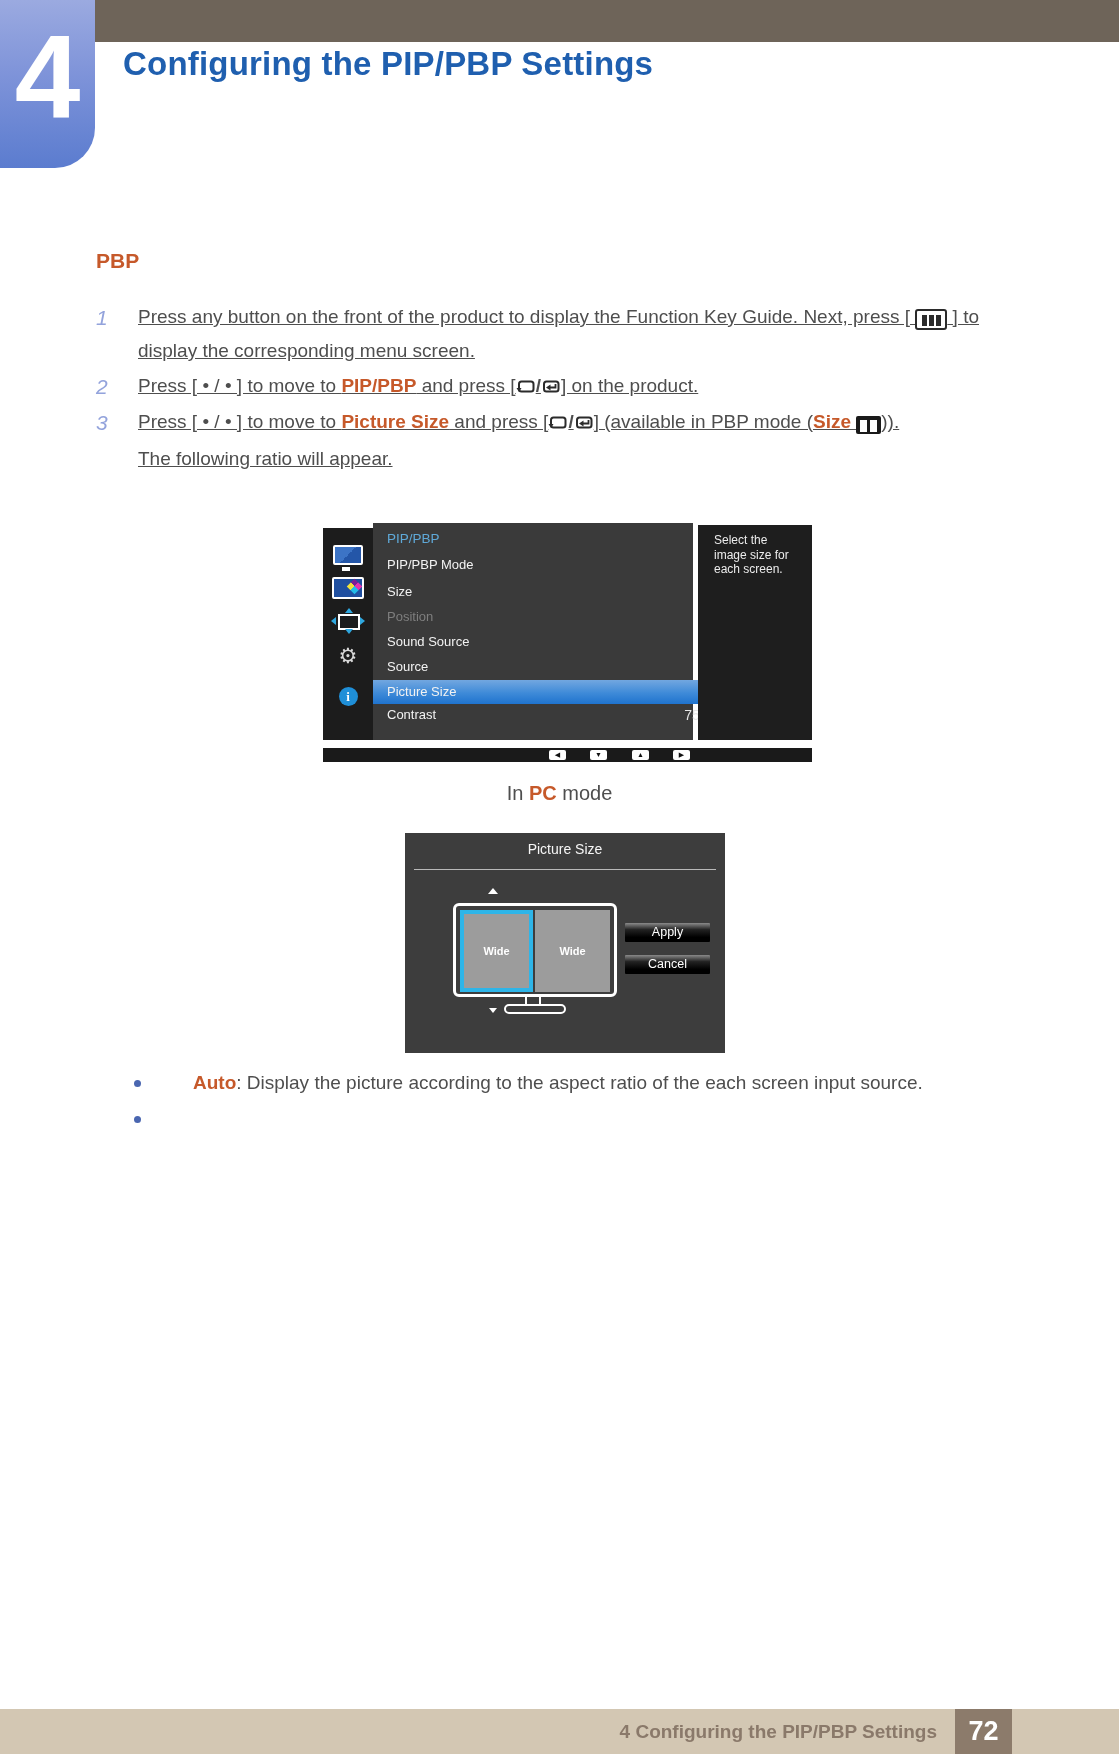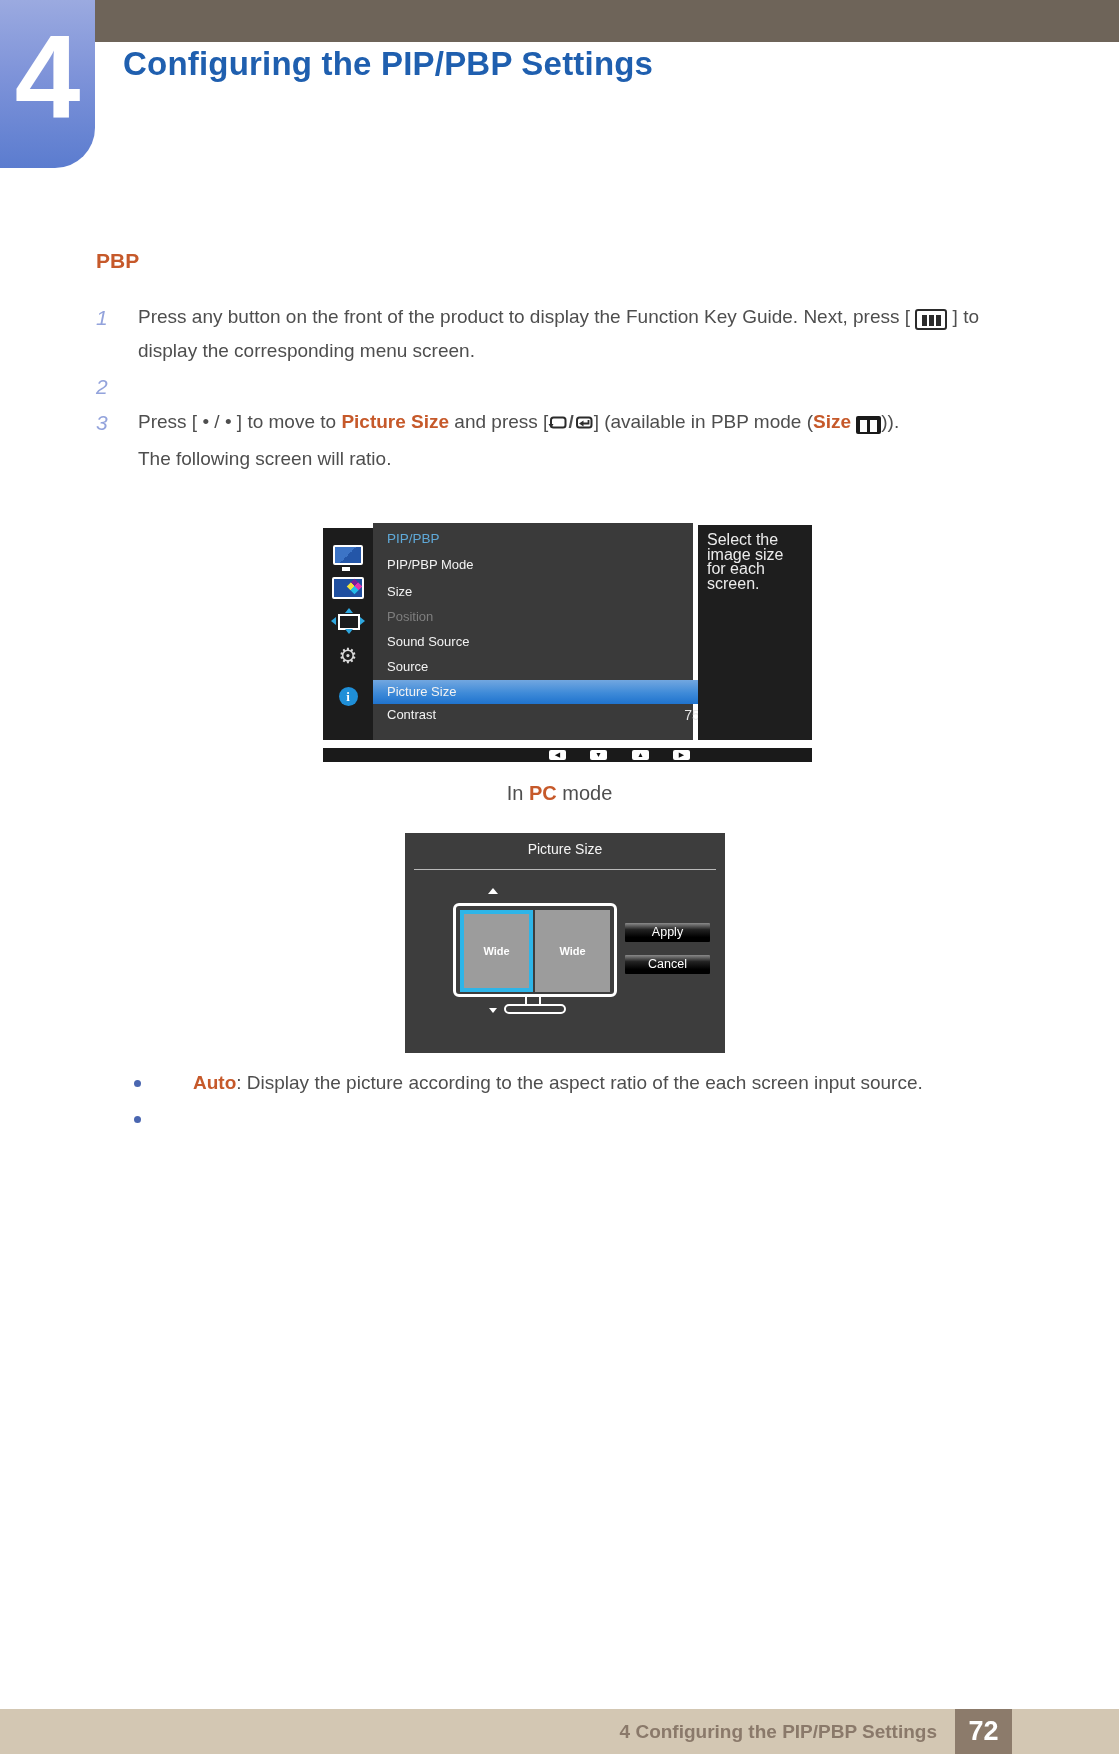--- a/index.html
+++ b/index.html
@@ -11,40 +11,40 @@
   .chapter{position:absolute;left:0;top:0;width:95px;height:168px;
            background:linear-gradient(180deg,#9BAAE0 0%,#7E93D9 45%,#5B7CCF 100%);
            border-bottom-right-radius:40px;z-index:2;
            display:flex;align-items:center;justify-content:center;}
   .chapter-num{color:#fff;font-size:118px;font-weight:bold;line-height:1;margin-top:-14px;}
   .doc-title{position:absolute;left:123px;top:45px;font-size:33px;font-weight:bold;color:#1F5FAF;letter-spacing:0.2px;}
 
   
   .sec-heading{position:absolute;left:96px;top:249px;font-size:21px;font-weight:bold;color:#C6592A;}
   .step-num{position:absolute;left:96px;width:30px;font-size:21px;font-style:italic;color:#93A3DC;}
-  .step-line{position:absolute;left:138px;font-size:19px;color:#4e4e4e;white-space:nowrap;}
+  .step-line{position:absolute;left:138px;font-size:19px;color:#4e4e4e;white-space:nowrap;text-decoration:underline;}
   .accent{color:#C6592A;font-weight:bold;}
   .caption{position:absolute;left:0;top:782px;width:1119px;text-align:center;font-size:20px;color:#4e4e4e;}
   .caption .accent{font-weight:bold;}
 
   
   .fnkey-icon{display:inline-block;width:28px;height:17px;border:2px solid #2b2b2b;border-radius:3px;
               vertical-align:-3px;background:#fff;text-align:center;line-height:17px;}
   .fnkey-icon i{display:inline-block;width:5px;height:11px;background:#2b2b2b;margin:0 1px;vertical-align:middle;}
   .inline-svg{vertical-align:-3px;}
   .sizekey-icon{display:inline-block;width:25px;height:18px;background:#1a1a1a;border-radius:2px;
                 vertical-align:-3px;text-align:center;line-height:18px;}
   .sizekey-icon i{display:inline-block;width:7px;height:12px;background:#fff;margin:0 1.5px;vertical-align:middle;}
 
   
   .osd{position:absolute;left:323px;top:523px;width:489px;height:240px;}
   .osd-side{position:absolute;left:0;top:5px;width:50px;height:212px;background:#1C1C1C;}
   .osd-main{position:absolute;left:50px;top:0;width:320px;height:217px;background:#3A3A3A;}
   .osd-help{position:absolute;left:375px;top:2px;width:114px;height:215px;background:#1E1E1E;}
-  .osd-help-text{padding:8px 9px;font-size:16px;line-height:14.5px;color:#ECECEC;}
+  .osd-help-text{padding:8px 16px;font-size:12px;line-height:14.5px;color:#ECECEC;}
   .osd-title{position:absolute;left:14px;top:8px;font-size:13.5px;color:#5FA9D8;}
   .osd-row{position:absolute;left:0;width:320px;height:22px;line-height:22px;padding-left:48px;}
   .osd-label{position:absolute;left:14px;font-size:13px;color:#F2F2F2;}
   .osd-label.disabled{color:#7E7E7E;}
   .osd-value{position:absolute;right:14px;font-size:14px;color:#e5e5e5;}
   .osd-row.hl{height:24px;line-height:24px;background:linear-gradient(180deg,#72A7E0 0%,#3E8AD8 55%,#1F73CE 100%);}
   .arrow-r{position:absolute;right:14px;top:50%;margin-top:-4px;width:0;height:0;
            border-left:6px solid #E8E8E8;border-top:4px solid transparent;border-bottom:4px solid transparent;}
   .valicon{position:absolute;right:12px;top:50%;margin-top:-8px;height:12px;border:2px solid #fff;border-radius:1px;
            background:#3A3A3A;display:flex;align-items:center;padding:0 1.5px;gap:2px;}
@@ -118,33 +118,43 @@
 
   <div class="sec-heading">PBP</div>
 
   <div class="step-num" style="top:306px;">1</div>
   <div class="step-line" style="top:306px;">
     <span>Press any button on the front of the product to display the Function Key Guide. Next, press [ </span><span class="fnkey-icon"><i></i><i></i><i></i></span><span> ] to</span>
   </div>
   <div class="step-line" style="top:340px;">display the corresponding menu screen.</div>
 
   <div class="step-num" style="top:375px;">2</div>
+  <div class="step-line" style="top:375px;">
+    <span>Press [ • / • ] to move to </span><span class="accent">PIP/PBP</span><span> and press [</span><svg class="inline-svg" width="20" height="17" viewBox="0 0 20 17">
+        <rect x="3" y="3.5" width="14.5" height="10" rx="2.5" fill="none" stroke="#2b2b2b" stroke-width="2"></rect>
+        <path d="M5.5 13 L0.5 13 L3 17 Z" fill="#2b2b2b" transform="translate(0,-3)"></path>
+      </svg><b>/</b><svg class="inline-svg" width="20" height="17" viewBox="0 0 20 17">
+        <rect x="3" y="3.5" width="14.5" height="10" rx="2.5" fill="none" stroke="#2b2b2b" stroke-width="2"></rect>
+        <path d="M14.5 6 v3.5 H8.5" stroke="#2b2b2b" stroke-width="1.8" fill="none"></path>
+        <path d="M9.5 6.5 L5 9.5 L9.5 12.5 Z" fill="#2b2b2b"></path>
+      </svg><span>] on the product.</span>
+  </div>
 
   <div class="step-num" style="top:411px;">3</div>
   <div class="step-line" style="top:411px;">
     <span>Press [ • / • ] to move to </span><span class="accent">Picture Size</span><span> and press [</span><svg class="inline-svg" width="20" height="17" viewBox="0 0 20 17">
         <rect x="3" y="3.5" width="14.5" height="10" rx="2.5" fill="none" stroke="#2b2b2b" stroke-width="2"></rect>
         <path d="M5.5 13 L0.5 13 L3 17 Z" fill="#2b2b2b" transform="translate(0,-3)"></path>
       </svg><b>/</b><svg class="inline-svg" width="20" height="17" viewBox="0 0 20 17">
         <rect x="3" y="3.5" width="14.5" height="10" rx="2.5" fill="none" stroke="#2b2b2b" stroke-width="2"></rect>
         <path d="M14.5 6 v3.5 H8.5" stroke="#2b2b2b" stroke-width="1.8" fill="none"></path>
         <path d="M9.5 6.5 L5 9.5 L9.5 12.5 Z" fill="#2b2b2b"></path>
       </svg><span>] (available in PBP mode (</span><span class="accent">Size</span>&nbsp;<span class="sizekey-icon"><i></i><i></i></span><span>)).</span>
   </div>
-  <div class="step-line" style="top:448px;">The following screen will ratio.</div>
+  <div class="step-line" style="top:448px;">The following ratio will appear.</div>
 
   <div class="osd">
     <div class="osd-side">
       <div class="side-ic" style="top:17px;">
           <span class="mon-ic"></span>
         </div>
       <div class="side-ic" style="top:49px;">
           <span class="pip-ic">
             <i></i>
           </span>

